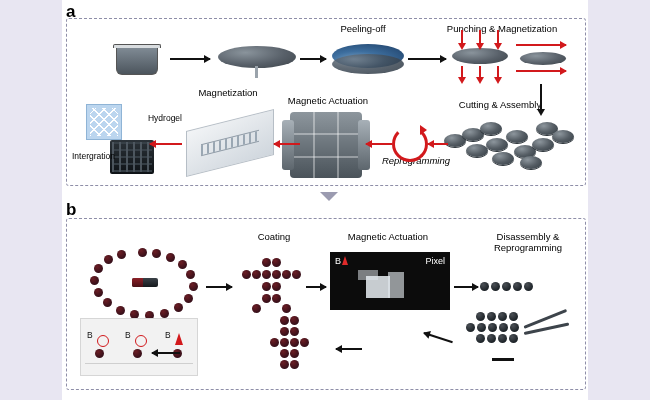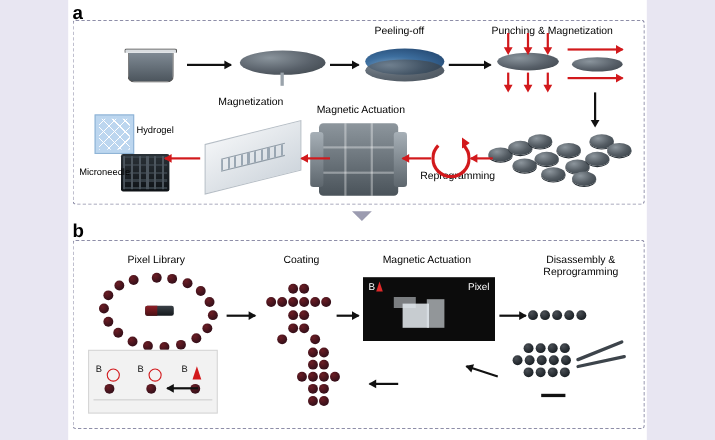--- a/index.html
+++ b/index.html
@@ -335,21 +335,22 @@
   <div class="arrow-down red" style="left:497px; top:66px; height:12px;"></div>
 
   <div class="disc" style="left:520px; top:52px; width:46px; height:13px;"></div>
   <div class="arrow red" style="left:516px; top:44px; width:50px;"></div>
   <div class="arrow red" style="left:516px; top:70px; width:50px;"></div>
 
   <div class="arrow" style="left:170px; top:58px; width:40px;"></div>
   <div class="arrow" style="left:300px; top:58px; width:26px;"></div>
   <div class="arrow" style="left:408px; top:58px; width:38px;"></div>
 
-  <div class="lbl" style="left:368px; top:156px; width:96px;">Reprogramming</div>
+  <div class="lbl" style="left:430px; top:100px; width:140px;">Cutting &amp; Assembly</div>
+  <div class="lbl" style="left:368px; top:156px; width:96px;font-style:italic;">Reprogramming</div>
   <div class="lbl" style="left:272px; top:96px; width:112px;">Magnetic Actuation</div>
   <div class="lbl" style="left:182px; top:88px; width:92px;">Magnetization</div>
 
   <div class="sheet" style="left:440px; top:118px; width:140px; height:48px;">
     <div class="pellet" style="left:4px; top:16px; width:22px; height:13px;"></div>
     <div class="pellet" style="left:22px; top:10px; width:22px; height:13px;"></div>
     <div class="pellet" style="left:40px; top:4px; width:22px; height:13px;"></div>
     <div class="pellet" style="left:26px; top:26px; width:22px; height:13px;"></div>
     <div class="pellet" style="left:46px; top:20px; width:22px; height:13px;"></div>
     <div class="pellet" style="left:66px; top:12px; width:22px; height:13px;"></div>
@@ -374,37 +375,36 @@
     <div class="face" style="left:68px; top:8px; width:12px; height:50px; border-radius:3px;"></div>
   </div>
 
   <div class="chipslab" style="left:186px; top:120px;">
     <div class="chan"></div>
   </div>
 
   <div class="hydrogel-box" style="left:86px; top:104px;">
     <div class="mesh"></div>
   </div>
-  <div class="lbl small" style="left:124px; top:114px; width:58px; text-align:left;">Hydrogel</div>
+  <div class="lbl small" style="left:124px; top:114px; width:58px; text-align:right;">Hydrogel</div>
   <div class="microneedle" style="left:110px; top:140px;">
     <div class="pins"></div>
   </div>
-  <div class="lbl small" style="left:72px; top:152px; width:62px; text-align:left;">Microneedle</div>
+  <div class="lbl small" style="left:72px; top:152px; width:62px; text-align:left;">Intergration</div>
 
   <div class="arrow red left-dir" style="left:150px; top:143px; width:32px;"></div>
   <div class="arrow red left-dir" style="left:274px; top:143px; width:26px;"></div>
   <div class="arrow red left-dir" style="left:366px; top:143px; width:26px;"></div>
   <div class="arrow red left-dir" style="left:428px; top:143px; width:20px;"></div>
 
   <div class="chevron" style="left:320px; top:192px;"></div>
 
   <div class="panel-letter" style="left:66px; top:200px;">b</div>
   <div class="dashed-panel" style="left:66px; top:218px; width:520px; height:172px;"></div>
 
-  <div class="lbl" style="left:94px; top:232px; width:96px;">Pixel Library</div>
   <div class="lbl" style="left:232px; top:232px; width:84px;">Coating</div>
   <div class="lbl" style="left:330px; top:232px; width:116px;">Magnetic Actuation</div>
   <div class="lbl wrap" style="left:480px; top:232px; width:96px;">Disassembly &amp; Reprogramming</div>
 
   <div style="position:absolute; left:88px; top:248px; width:112px; height:72px;">
     <div class="bead" style="left:50px; top:0px;"></div>
     <div class="bead" style="left:64px; top:1px;"></div>
     <div class="bead" style="left:78px; top:5px;"></div>
     <div class="bead" style="left:90px; top:12px;"></div>
     <div class="bead" style="left:98px; top:22px;"></div>

